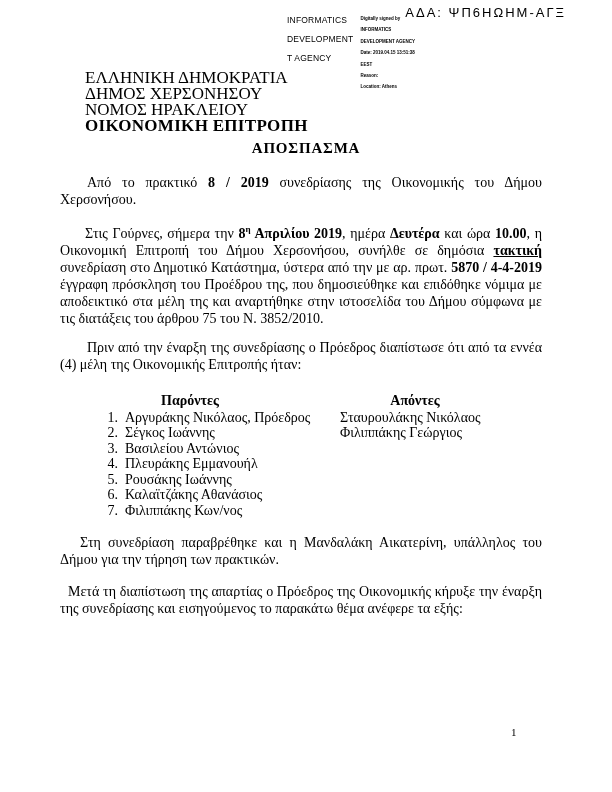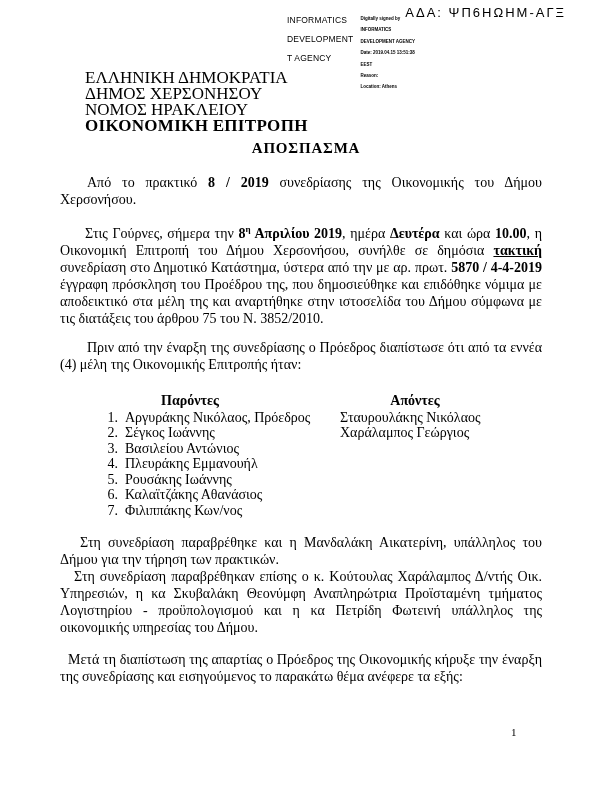--- a/index.html
+++ b/index.html
@@ -127,27 +127,26 @@
             <span class="att-name">Καλαϊτζάκης Αθανάσιος</span>
           </div>
         <div class="att-row">
             <span class="att-num">7.</span>
             <span class="att-name">Φιλιππάκης Κων/νος</span>
           </div>
       </div>
       <div class="att-col-absent">
         <div class="att-header">Απόντες</div>
         <div class="absent-name">Σταυρουλάκης Νικόλαος</div>
-        <div class="absent-name">Χαράλαμπος Γεώργιος</div>
+        <div class="absent-name">Φιλιππάκης Γεώργιος</div>
       </div>
     </div>
 
     <p class="p4">Στη συνεδρίαση παραβρέθηκε και η Μανδαλάκη Αικατερίνη, υπάλληλος του Δήμου  για την τήρηση των πρακτικών.</p>
 
-    <p class="p5">Στη συνεδρίαση παραβρέθηκαν επίσης ο κ. Κούτουλας Χαράλαμπος Δ/ντής Οικ. Υπηρεσιών, η κα Σκυβαλάκη Θεονύμφη Αναπληρώτρια Προϊσταμένη τμήματος Λογιστηρίου - προϋπολογισμού και η κα Πετρίδη Φωτεινή υπάλληλος της οικονομικής υπηρεσίας του Δήμου.</p>
 
     <p class="p6">Μετά τη διαπίστωση της απαρτίας ο Πρόεδρος της Οικονομικής κήρυξε την έναρξη της συνεδρίασης και εισηγούμενος το παρακάτω θέμα ανέφερε τα εξής:</p>
 
   </div>
 
   <div class="page-number">1</div>
 
 </div>
 
 </body></html>

